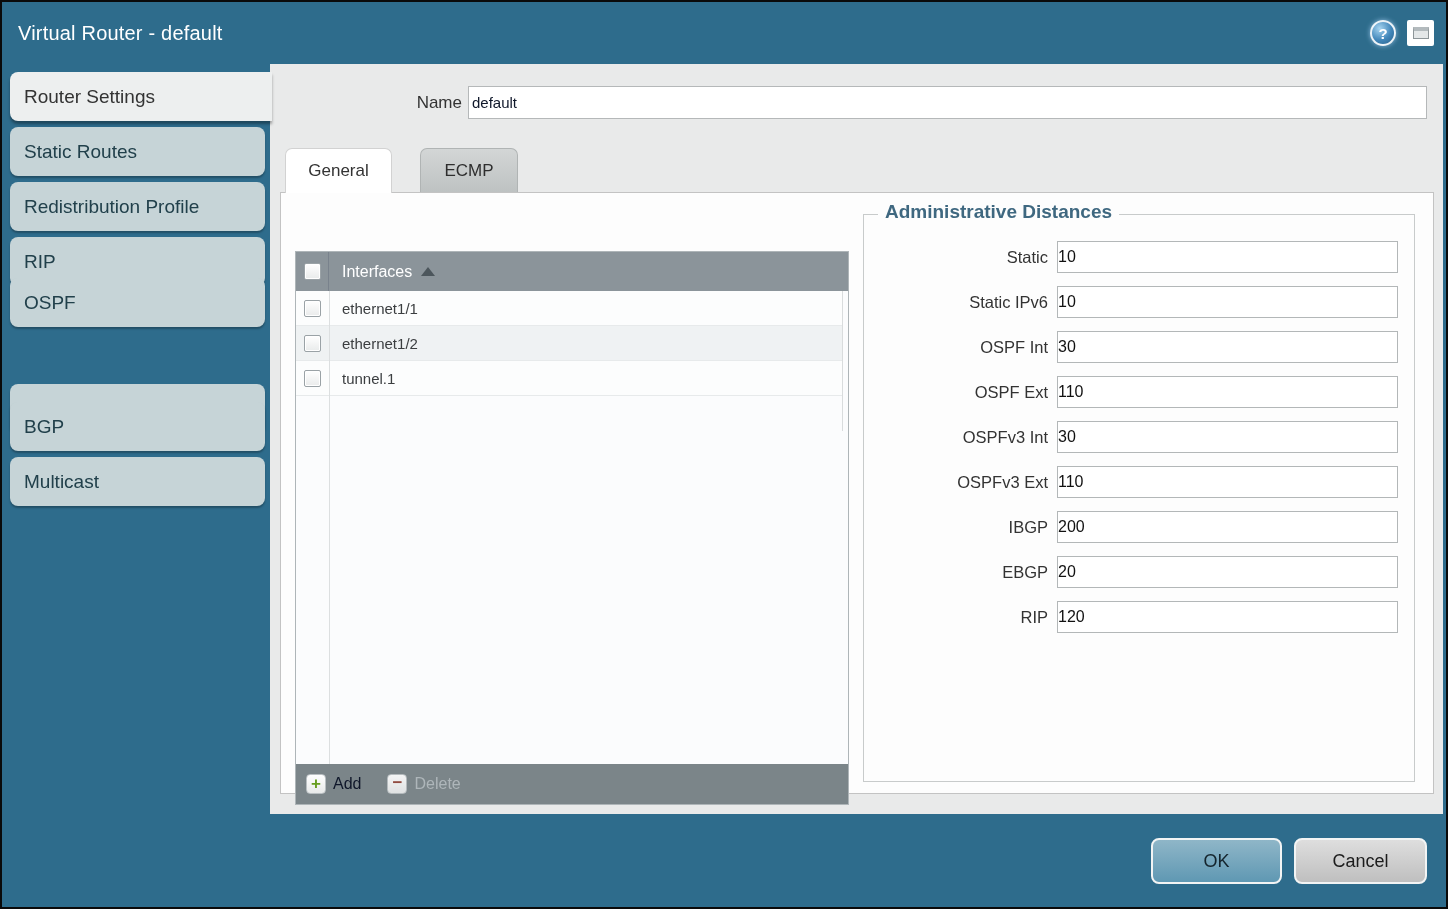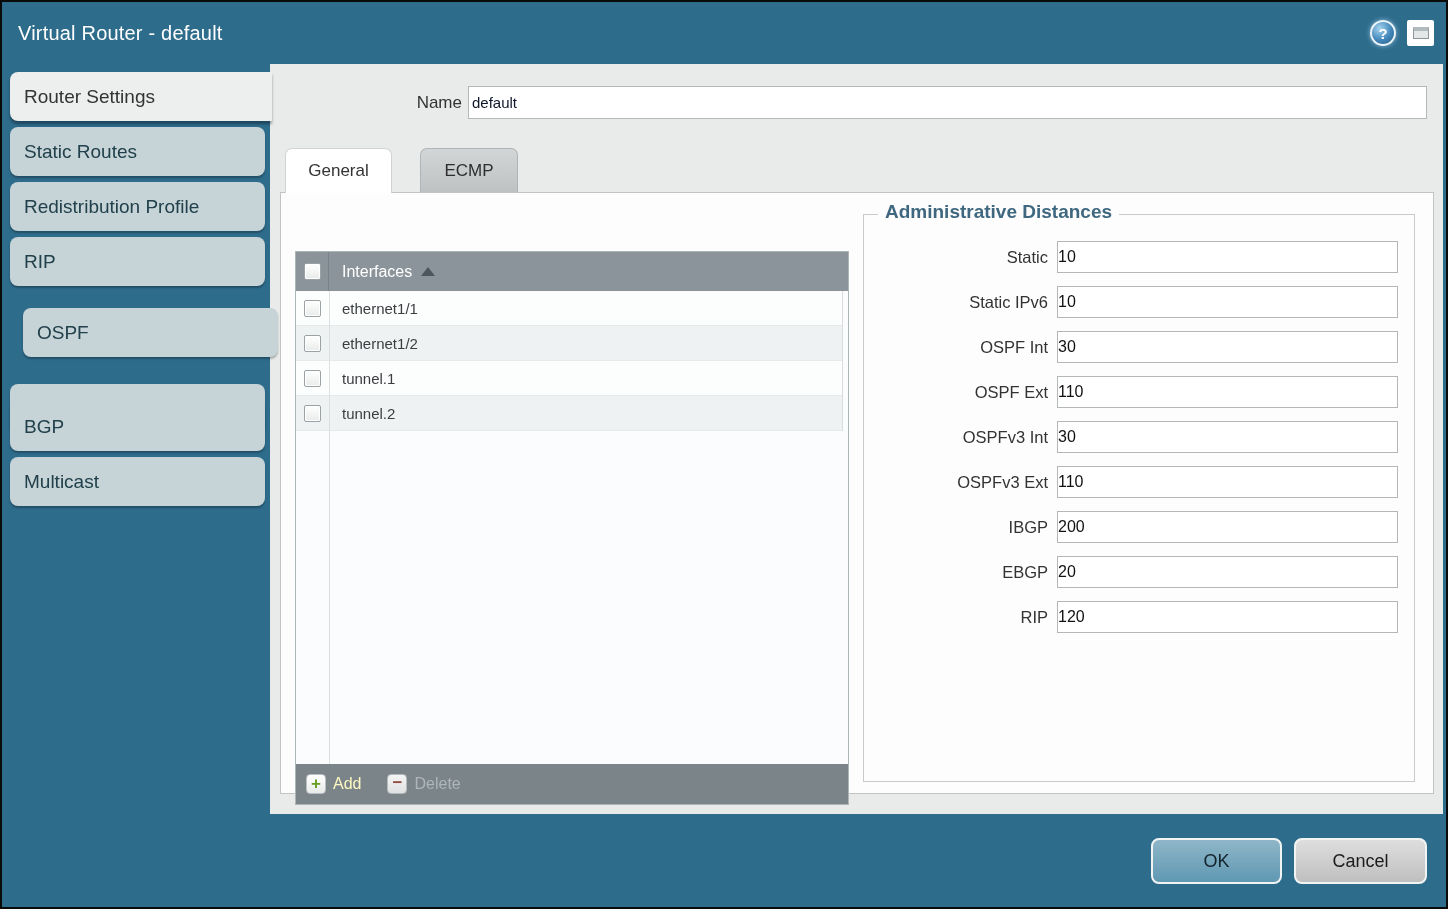--- a/index.html
+++ b/index.html
@@ -45,21 +45,21 @@
   .ifrow{height:35px;display:flex;align-items:center;border-bottom:1px solid #e7eaeb;background:#fcfdfd;cursor:pointer;}
   .ifrow.alt{background:#eff2f3;}
   .ifrow .cb-cell{width:33px;display:flex;justify-content:center;}
   .ifrow .rtext{font-size:15px;color:#3b3e40;margin-left:13px;}
   .checkbox{width:17px;height:17px;border:1px solid #9aa2a6;border-radius:2px;background:linear-gradient(#ffffff,#e9ebeb);box-shadow:inset 0 0 0 1px #fff;cursor:pointer;}
   .iffoot{height:40px;background:#7b8589;flex:0 0 40px;display:flex;align-items:center;padding-left:10px;gap:26px;}
   .foot-btn{display:flex;align-items:center;gap:7px;cursor:pointer;}
   .icon-sq{width:20px;height:20px;background:linear-gradient(#ffffff,#e8eaea);border:1px solid #b9bfc2;border-radius:4px;display:flex;align-items:center;justify-content:center;font-weight:bold;font-size:17px;line-height:1;}
   .plus-glyph{color:#679e1f;margin-top:-1px;}
   .minus-glyph{color:#93473a;margin-top:-3px;}
-  .foot-btn .lbl{font-size:16px;color:#fef9c3;}
+  .foot-btn .lbl{font-size:16px;color:#0f172a;}
   .foot-btn.disabled{cursor:default;}
   .foot-btn.disabled .lbl{color:#aeb6ba;}
   .foot-btn.disabled .icon-sq{opacity:.92;}
 
   
   .fieldset{position:absolute;left:582px;top:21px;width:552px;height:568px;border:1px solid #c8cbcb;}
   .legend{position:absolute;top:-14px;left:14px;background:#fdfdfd;padding:0 7px;font-size:19px;font-weight:bold;color:#3f6880;}
   .fields{padding-top:26px;padding-left:4px;}
   .frow{display:flex;align-items:center;margin-bottom:13px;height:32px;}
   .flabel{width:180px;text-align:right;margin-right:9px;font-size:16.5px;color:#333;}
@@ -85,21 +85,21 @@
     </div>
   </div>
 
   <div class="content-bg"></div>
 
   <nav id="sidebar">
       <div class="side-tab active" style="top: 70px;">Router Settings</div>
       <div class="side-tab" style="top: 125px;">Static Routes</div>
       <div class="side-tab" style="top: 180px;">Redistribution Profile</div>
       <div class="side-tab" style="top: 235px;">RIP</div>
-      <div class="side-tab" style="top: 306px; margin-left: 13px;">OSPF</div>
+      <div class="side-tab" style="top: 276px;">OSPF</div>
       <div class="side-tab" style="top: 345px; margin-top: 37px;">OSPFv3</div>
       <div class="side-tab" style="top: 400px;">BGP</div>
       <div class="side-tab" style="top: 455px;">Multicast</div>
     </nav>
 
   <label class="name-label">Name</label>
   <input class="name-input" value="default" style="">
 
   <div id="tabbar">
       <div class="tab active">General</div>
@@ -130,26 +130,20 @@
               <div class="checkbox"></div>
             </div>
     <span class="rtext">ethernet1/2</span>
   </div>
           <div class="ifrow">
     <div class="cb-cell">
               <div class="checkbox"></div>
             </div>
     <span class="rtext">tunnel.1</span>
   </div>
-          <div class="ifrow alt">
-    <div class="cb-cell">
-              <div class="checkbox"></div>
-            </div>
-    <span class="rtext">tunnel.2</span>
-  </div>
         </div>
       <div class="iffoot">
         <div class="foot-btn">
           <span class="icon-sq">
               <span class="plus-glyph">+</span>
             </span>
           <span class="lbl">Add</span>
         </div>
         <div class="foot-btn disabled">
           <span class="icon-sq">

